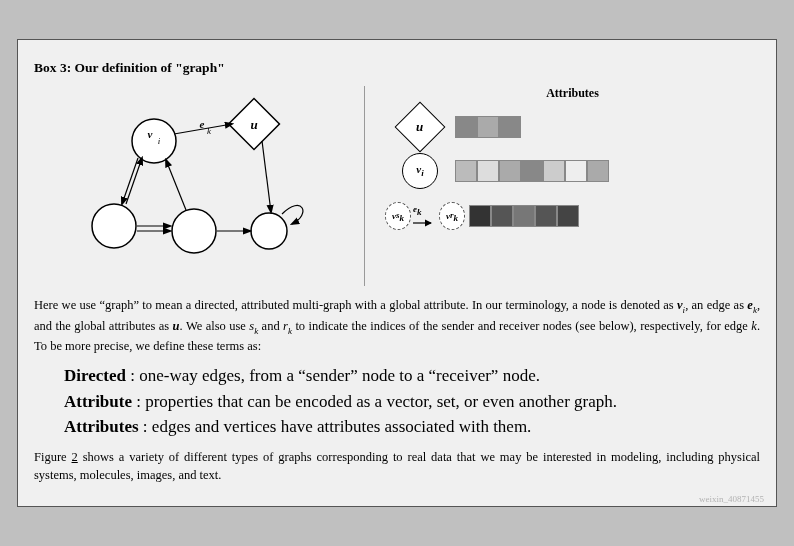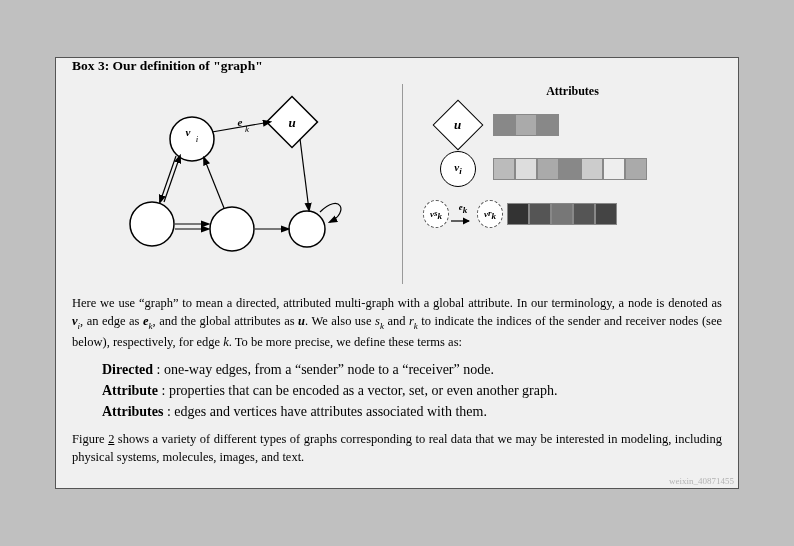--- a/index.html
+++ b/index.html
@@ -8,22 +8,22 @@
       display: flex;
       justify-content: center;
       align-items: center;
       width: 794px;
       height: 546px;
       font-family: "Times New Roman", Times, serif;
     }
     .box-container {
       background: #f0f0f0;
       border: 1.5px solid #555;
-      width: 684px;
-      padding: 0 16px 14px 16px;
+      width: 760px;
+      padding: 20px 16px 14px 16px;
       position: relative;
     }
     .box-title {
       font-size: 13.5px;
       font-weight: bold;
       margin-bottom: 10px;
     }
     .diagram-area {
       display: flex;
       flex-direction: row;
@@ -86,36 +86,36 @@
       line-height: 1.45;
       text-align: justify;
       margin-bottom: 8px;
       margin-top: 8px;
     }
     .definitions {
       margin-left: 30px;
       margin-bottom: 8px;
     }
     .def-item {
-      font-size: 14px;
+      font-size: 17px;
       line-height: 1.5;
     }
     .def-term {
       font-weight: bold;
     }
     a.fig-link {
       text-decoration: underline;
       color: black;
     }
     sub { font-size: 9px; }
     .math-bold { font-weight: bold; font-style: italic; }
     .watermark {
       position: absolute;
       bottom: 2px;
-      right: 4px;
+      right: 12px;
       font-size: 9px;
       color: #999;
       opacity: 0.7;
     }
   </style>
 </head>
 <body>
 
 <div class="box-container">
   <div class="box-title">Box 3:  Our definition of "graph"</div>
@@ -206,21 +206,21 @@
           <div class="attr-cell" style="background:#aaaaaa;"></div>
         </div>
       </div>
 
       <div class="attr-row">
         <div class="attr-label" style="flex-direction:column;font-size:10px;width:80px;">
           <div style="display:flex;align-items:center;justify-content:center;position:relative;width:80px;">
 
             <div style="width:28px;height:28px;background:white;border:1.5px dashed #555;border-radius:50%;display:flex;align-items:center;justify-content:center;font-size:9px;font-weight:bold;font-style:italic;">v<sub>s<sub>k</sub></sub></div>
 
-            <div style="display:flex;flex-direction:column;align-items:center;margin:7px 2px;">
+            <div style="display:flex;flex-direction:column;margin:7px 2px;">
               <span style="font-size:9px;font-weight:bold;font-style:italic;">e<sub>k</sub></span>
               <svg width="24" height="12" viewBox="0 0 24 12">
                 <defs>
                   <marker id="arr3" markerWidth="6" markerHeight="6" refX="5" refY="3" orient="auto">
                     <path d="M0,0 L0,6 L6,3 z" fill="black"></path>
                   </marker>
                 </defs>
                 <line x1="0" y1="6" x2="18" y2="6" stroke="black" stroke-width="1.2" marker-end="url(#arr3)"></line>
               </svg>
             </div>

